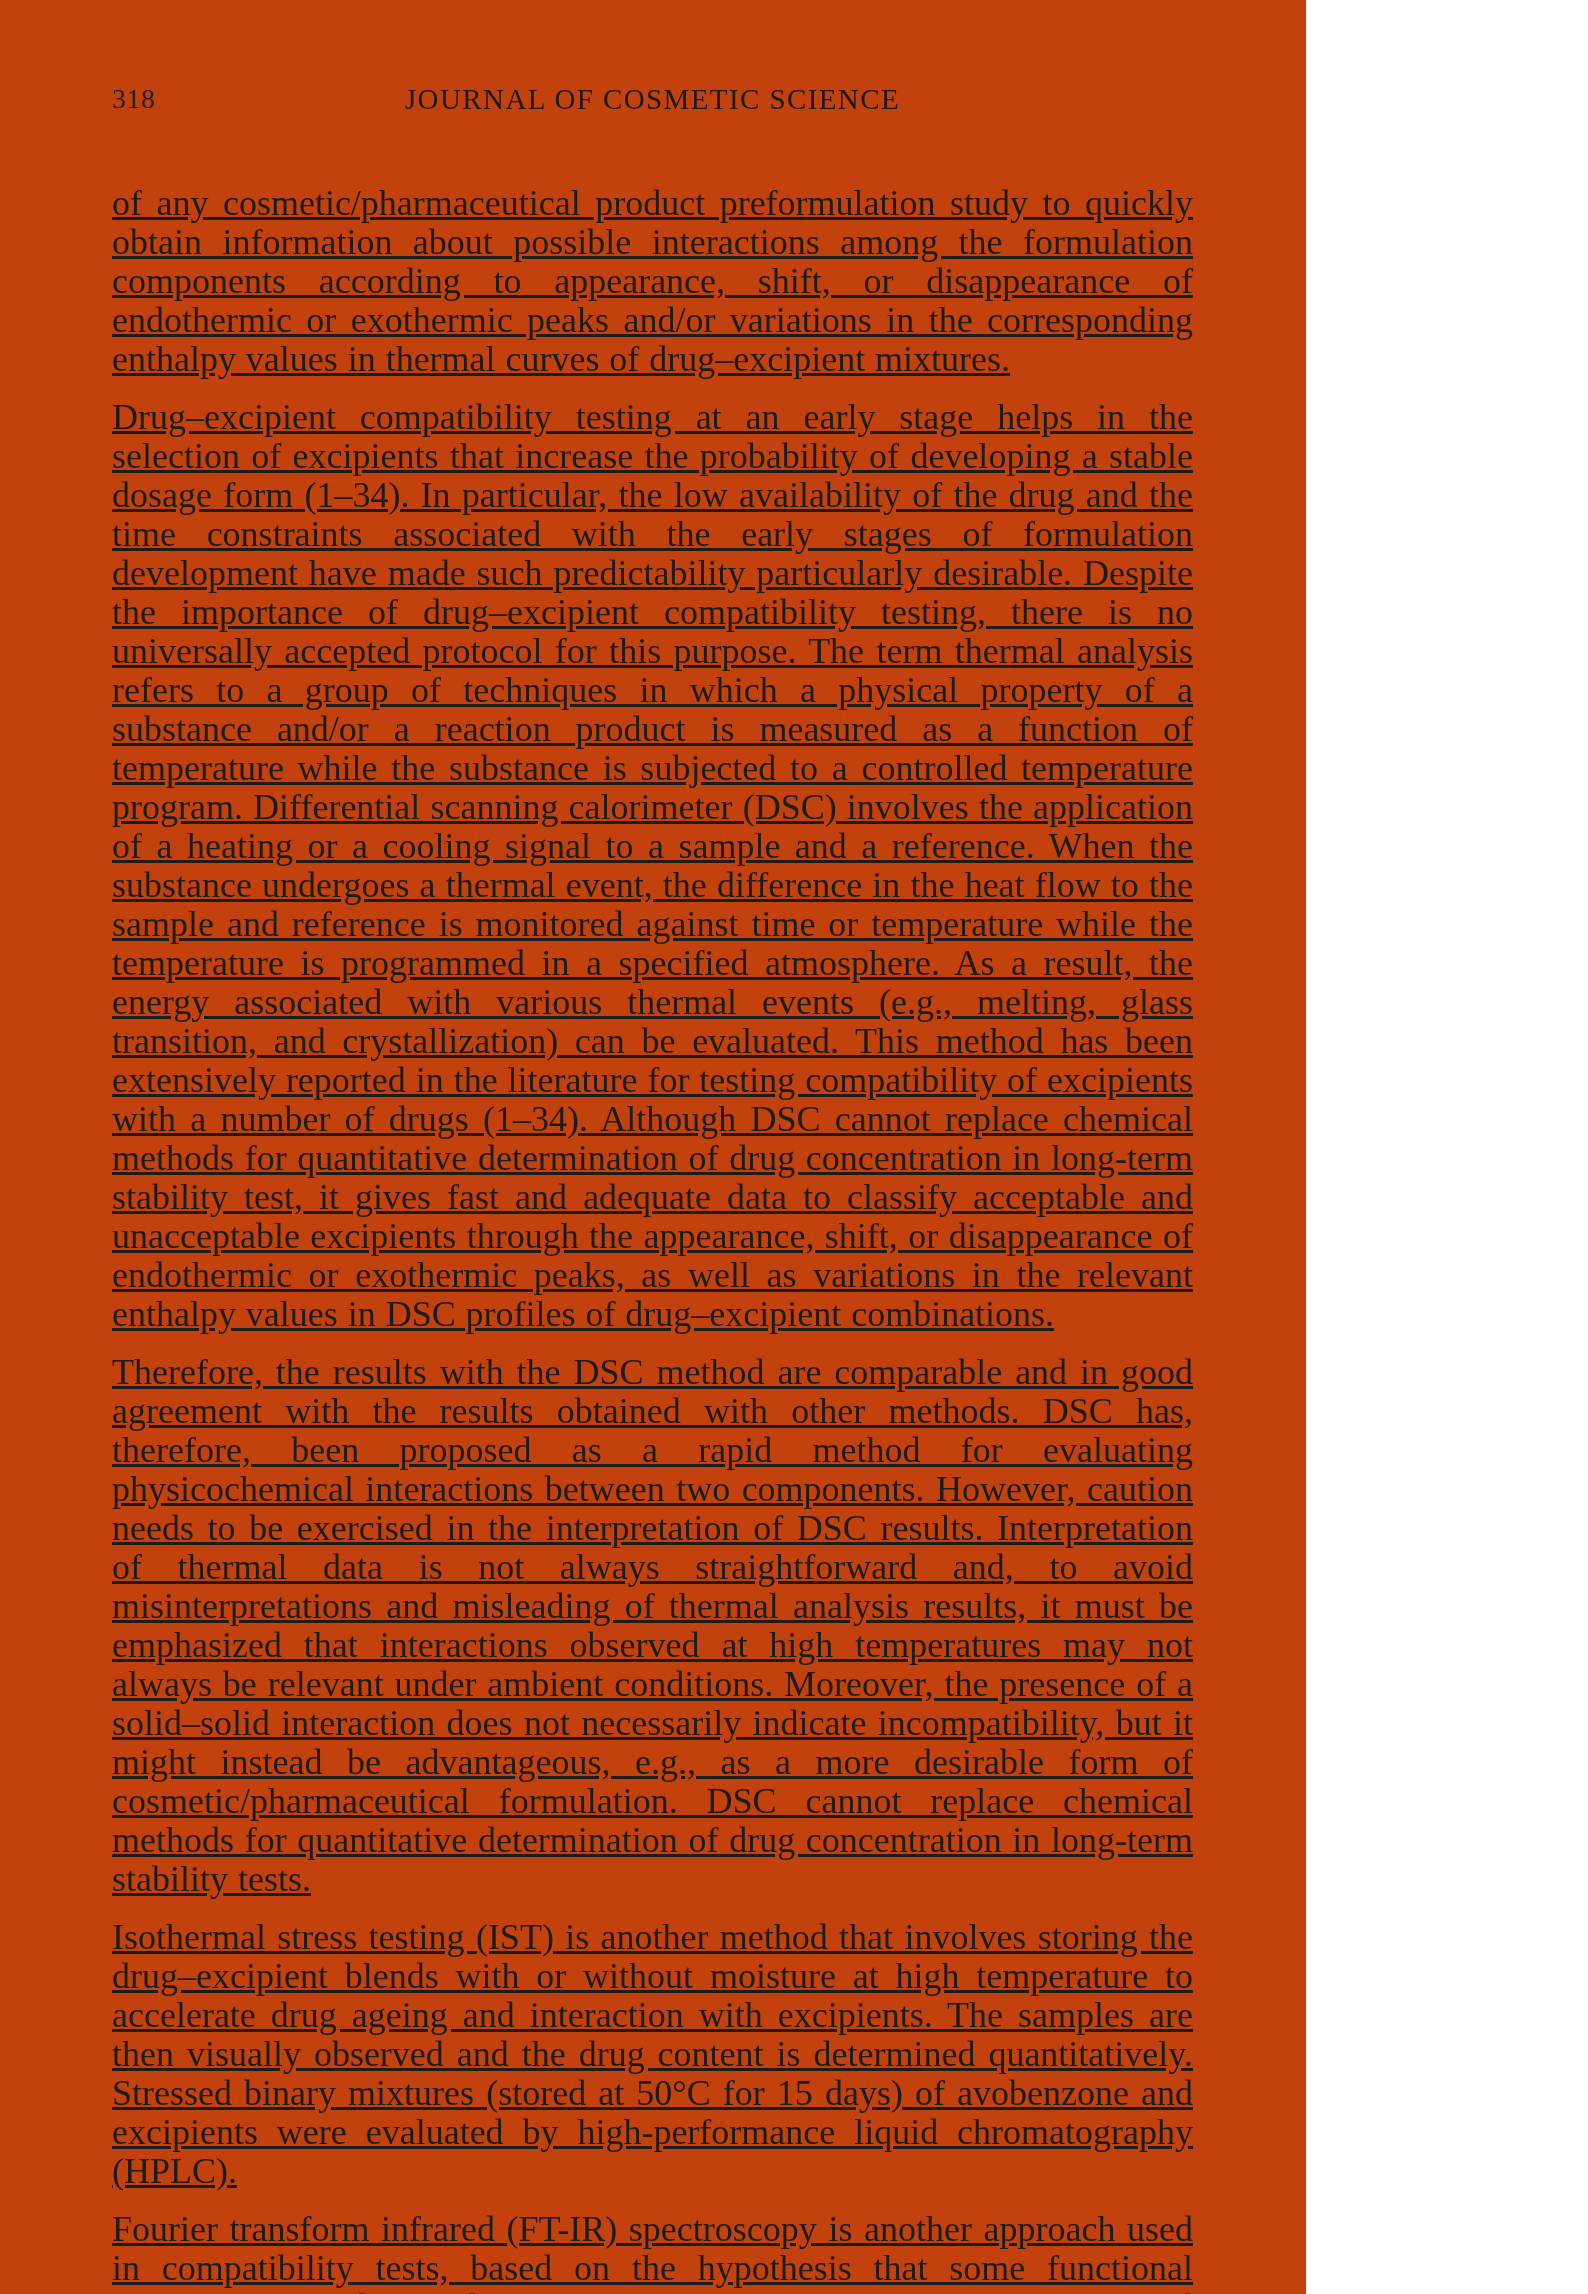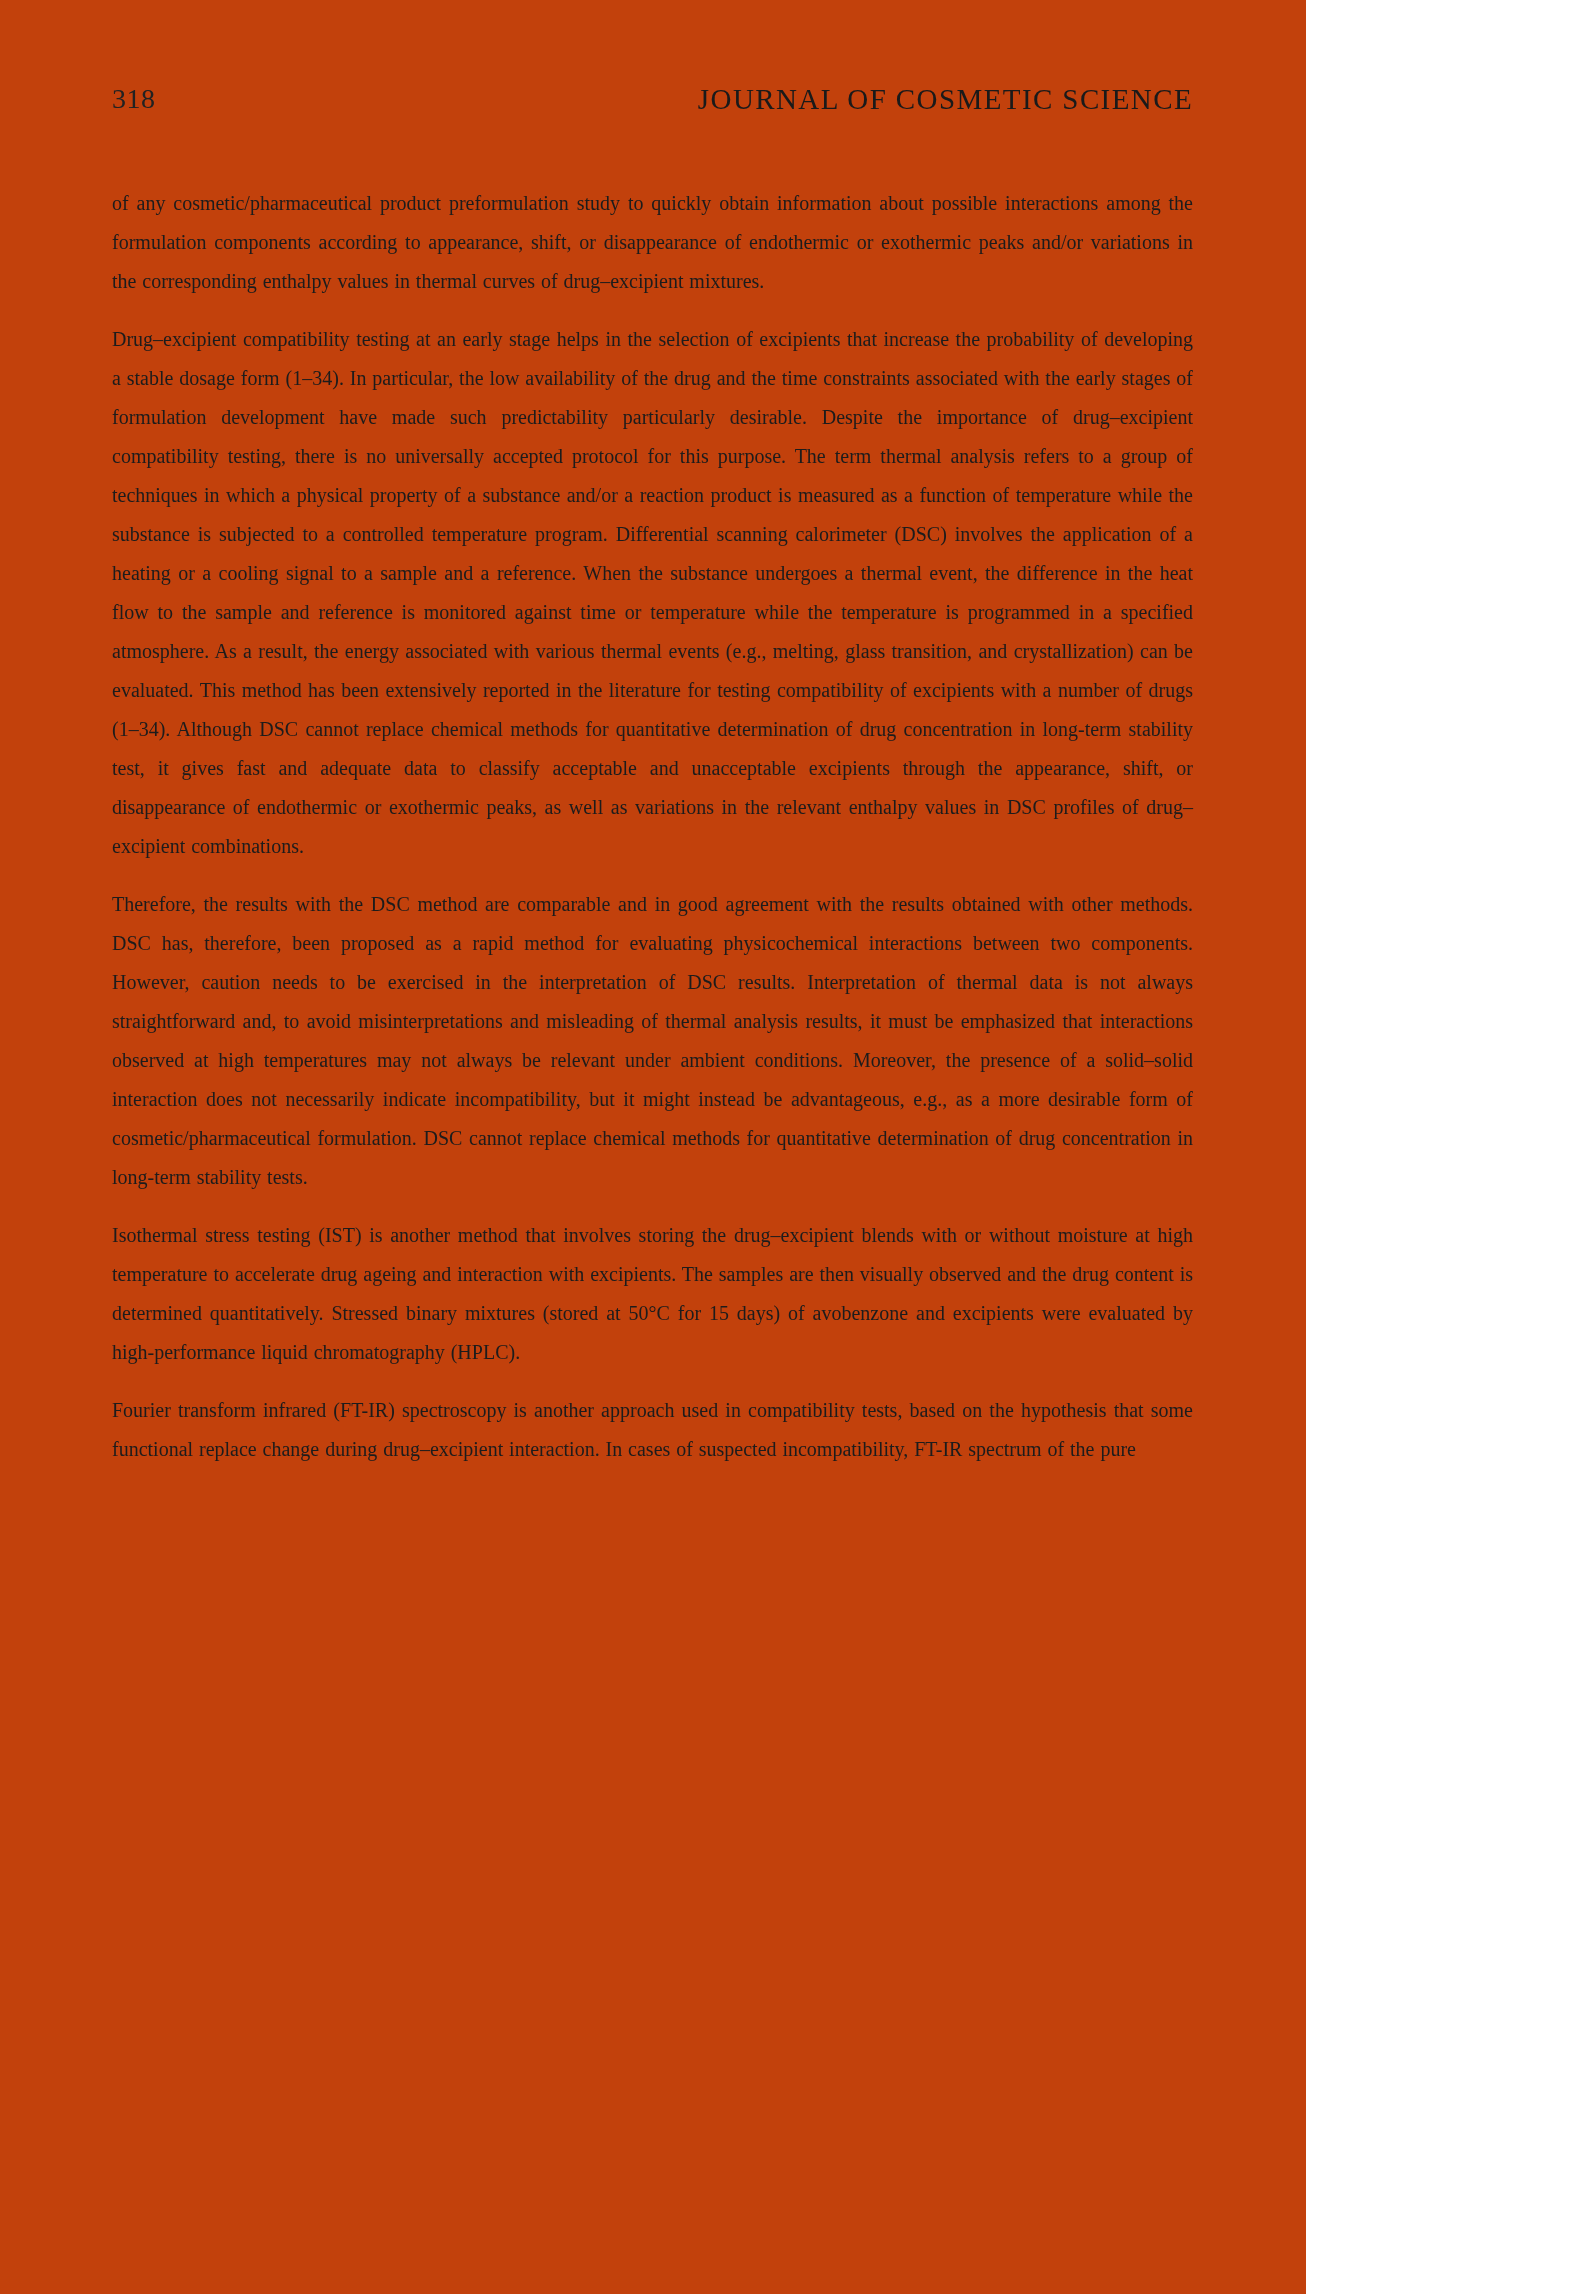--- a/index.html
+++ b/index.html
@@ -33,34 +33,35 @@
     top: 0;
     font-size: 28px;
     letter-spacing: 0.5px;
     color: #222222;
   }
   .journal-title {
     position: absolute;
     left: 0;
     right: 0;
     top: 0;
-    text-align: right;
+    text-align: center;
     font-size: 29px;
     letter-spacing: 1.4px;
     color: #1a1a1a;
     font-weight: 400;
   }
   .body-text p {
     margin: 0 0 19px 0;
-    font-size: 20px;
+    font-size: 36px;
     line-height: 39px;
     text-align: justify;
     text-justify: inter-word;
     color: #1c1c1c;
     word-spacing: 0.9px;
+    text-decoration: underline;
   }
   .body-text p:last-child {
     margin-bottom: 0;
   }
 </style>
 </head>
 <body>
 
 <div class="page">
 

